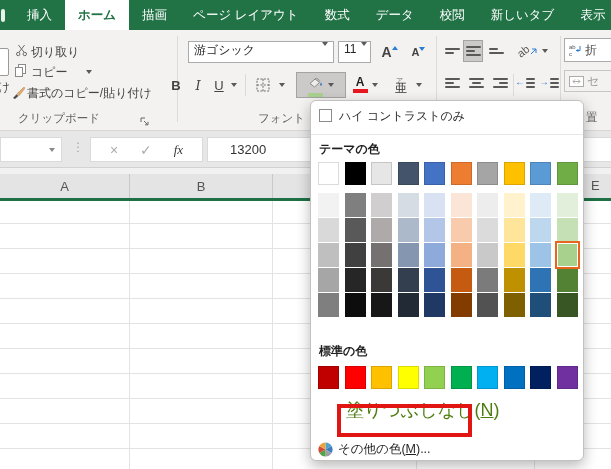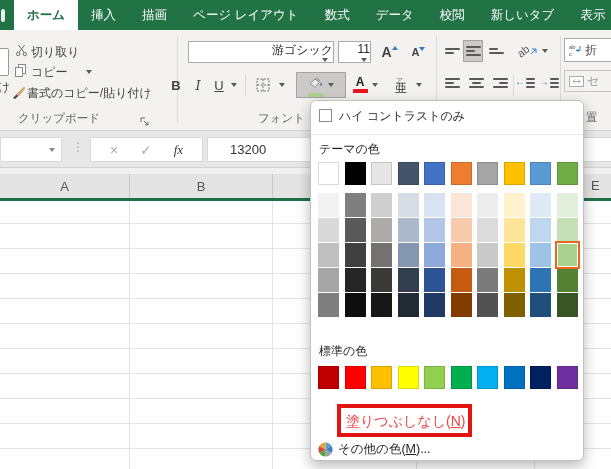--- a/index.html
+++ b/index.html
@@ -13,21 +13,21 @@
   #tabs{display:flex;margin-left:14px;}
   .tab{padding:0 13px;line-height:30px;font-size:12.5px;color:#fff;white-space:nowrap;}
   .tab.active{background:#fff;color:#217346;font-weight:bold;}
 
   
   #ribbon{position:absolute;left:0;top:30px;width:611px;height:101px;background:#F3F2F1;border-bottom:1px solid #D8D6D4;box-sizing:border-box;}
   .rlabel{position:absolute;font-size:11.5px;color:#605E5C;}
   .rsep{position:absolute;top:6px;width:1px;height:86px;background:#DCDAD8;}
   .rtext{font-size:12px;color:#444;}
   .drop{width:0;height:0;border-left:3.5px solid transparent;border-right:3.5px solid transparent;border-top:4px solid #5A5A5A;display:inline-block;}
-  .combo{position:absolute;background:#fff;border:1px solid #ABABAB;box-sizing:border-box;display:flex;align-items:flex-end;flex-direction:column;}
+  .combo{position:absolute;background:#fff;border:1px solid #ABABAB;box-sizing:border-box;display:flex;align-items:flex-start;}
   .combo .val{flex:1;padding-left:5px;font-size:12px;color:#262626;white-space:nowrap;overflow:hidden;}
   .btn{position:absolute;display:flex;align-items:center;justify-content:center;}
   .pressed{background:#CBCAC8;border:1px solid #A5A3A1;box-sizing:border-box;}
   .bld{font-weight:bold;font-size:13px;color:#444;}
   .ita{font-style:italic;font-family:"DejaVu Serif",serif;font-size:13px;color:#444;}
   .und{font-size:13px;color:#444;text-decoration:underline;}
   .bars{display:flex;flex-direction:column;gap:2px;}
   .bars i{display:block;height:2px;background:#595959;border-radius:1px;}
   .acolor{font-weight:bold;font-size:12px;color:#222;line-height:11px;display:block;text-align:center;}
   .cbar{display:block;height:4px;width:15px;margin-top:1px;}
@@ -52,44 +52,44 @@
         background-image:repeating-linear-gradient(to bottom,transparent 0 24px,#E3E3E3 24px 25px);background-position:0 -2px;}
   .vline{position:absolute;top:0;bottom:0;width:1px;background:#E3E3E3;}
   #e-label{position:absolute;left:591px;top:0;height:24px;line-height:24px;font-size:13px;color:#555;}
 
   
   #panel{position:absolute;left:310px;top:100px;width:274px;height:361px;background:#fff;border:1px solid #C3C1BF;
          border-radius:6px;box-shadow:0 5px 14px rgba(0,0,0,.28);box-sizing:border-box;z-index:10;}
   #hc-box{position:absolute;left:8px;top:8px;width:13px;height:13px;background:#fff;border:1px solid #8B8B8B;box-sizing:border-box;}
   #hc-label{position:absolute;left:28px;top:7px;font-size:12px;color:#2B2B2B;}
   #panel-div{position:absolute;left:0;top:33px;width:272px;height:1px;background:#E6E6E6;}
-  .sechead{position:absolute;left:8px;font-size:12px;font-weight:normal;color:#1F1F1F;}
+  .sechead{position:absolute;left:8px;font-size:12px;font-weight:bold;color:#1F1F1F;}
   .swgrid{position:absolute;left:7px;display:grid;grid-template-columns:repeat(10,21px);column-gap:5.5px;}
   .sw{width:21px;height:23px;box-shadow:inset 0 0 0 1px rgba(0,0,0,.14);}
   .swv{width:21px;height:23.5px;}
   .sw.sel,.swv.sel{outline:2px solid #E8651D;outline-offset:0;position:relative;z-index:2;box-shadow:inset 0 0 0 1px #fff;}
   #variants{row-gap:1.5px;grid-template-rows:repeat(5,23.5px);}
   .mitem{position:absolute;left:0;width:272px;display:flex;align-items:center;}
-  #no-fill{top:304px;height:34px;padding-left:35px;box-sizing:border-box;font-size:14px;color:#ef4444;}
+  #no-fill{top:292px;height:34px;padding-left:35px;box-sizing:border-box;font-size:18px;color:#4d7c0f;}
   #more-colors{top:336px;height:24px;padding-left:7px;box-sizing:border-box;gap:5px;font-size:12.5px;color:#1F1F1F;}
   .key{text-decoration:underline;}
 
   
   #redbox{position:absolute;left:337px;top:404px;width:135px;height:33px;border:4px solid #E11512;box-sizing:border-box;z-index:40;}
 </style>
 </head>
 <body>
 
 <div id="app">
 
   <div id="tabbar">
     <div id="tab-sliver"></div>
     <div id="tabs">
+        <div class="tab">挿入</div>
         <div class="tab active">ホーム</div>
-        <div class="tab">挿入</div>
         <div class="tab">描画</div>
         <div class="tab">ページ レイアウト</div>
         <div class="tab">数式</div>
         <div class="tab">データ</div>
         <div class="tab">校閲</div>
         <div class="tab">新しいタブ</div>
         <div class="tab">表示</div>
       </div>
   </div>
 

